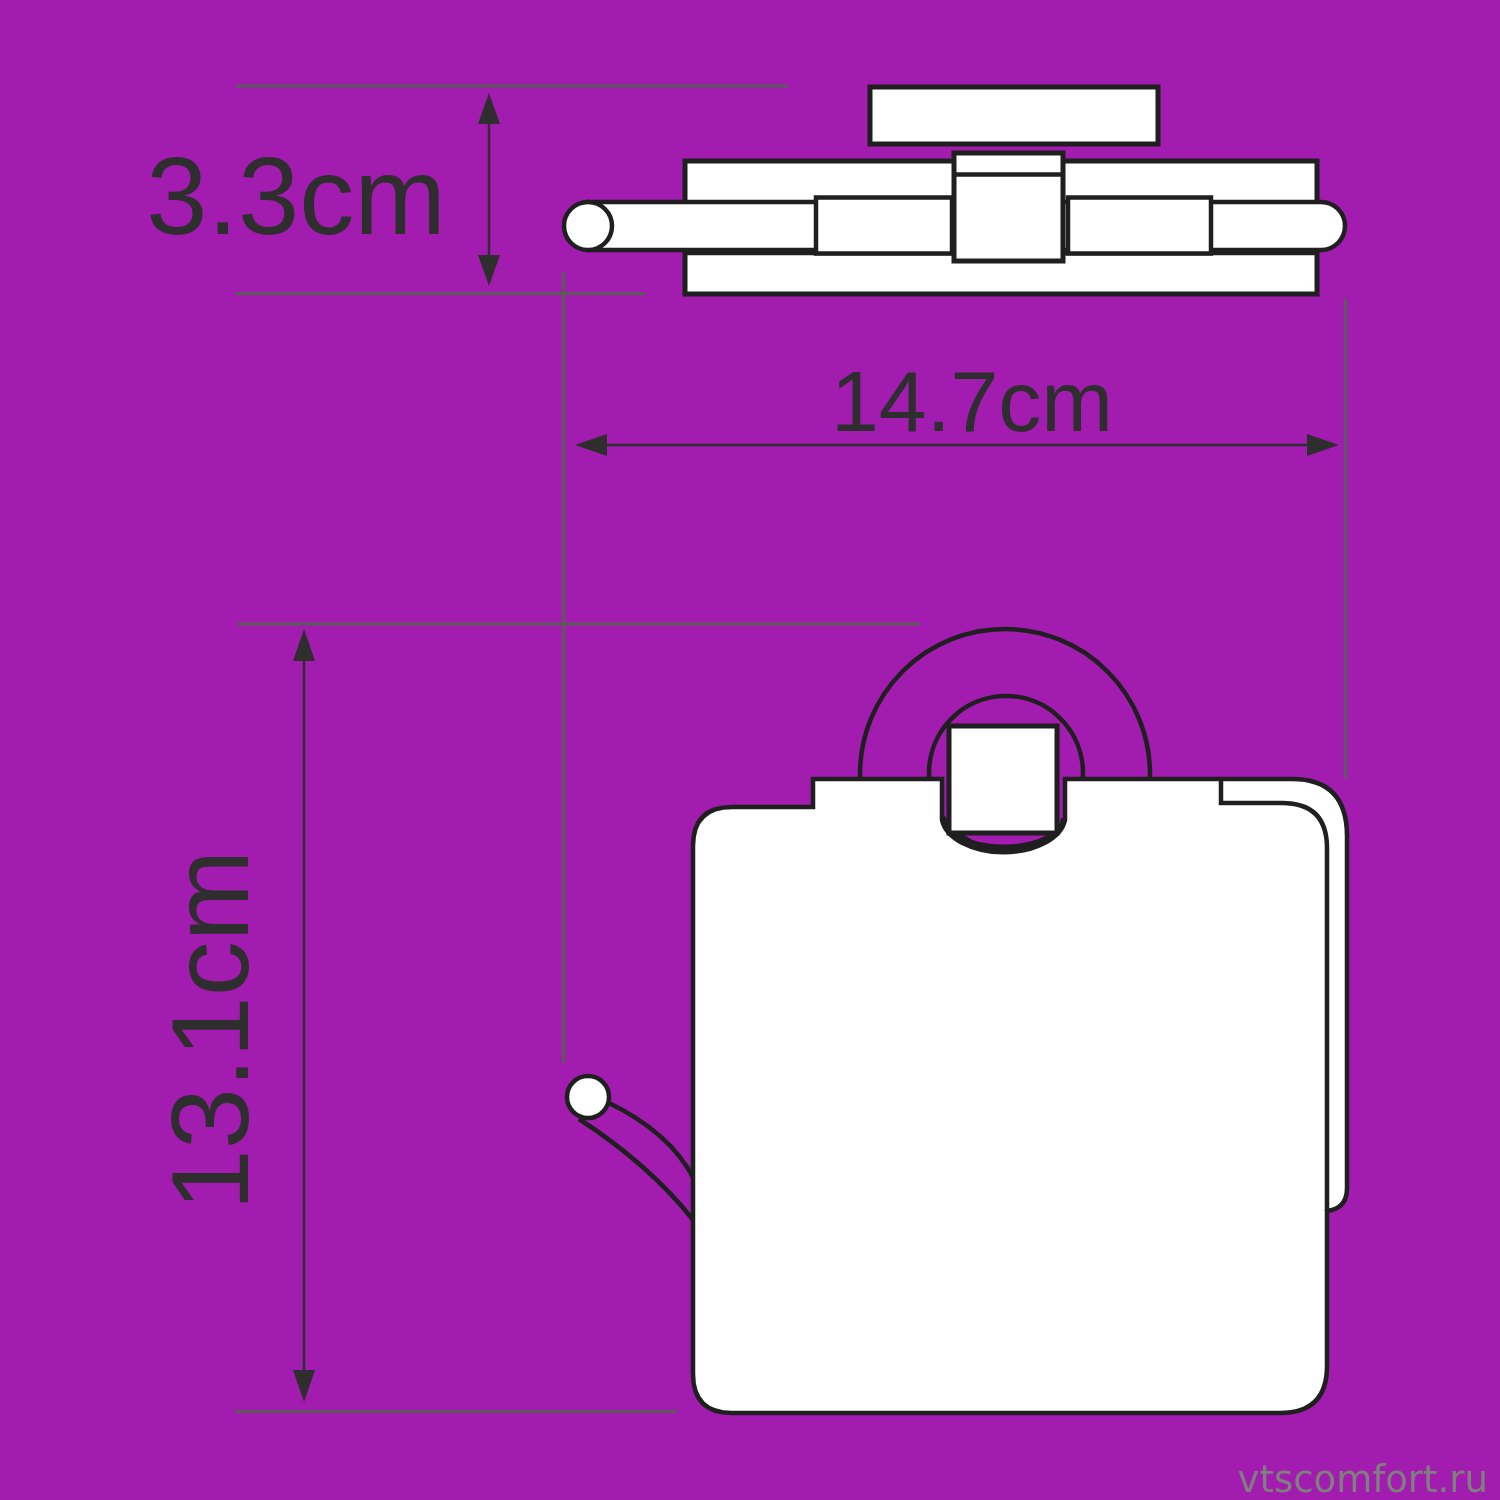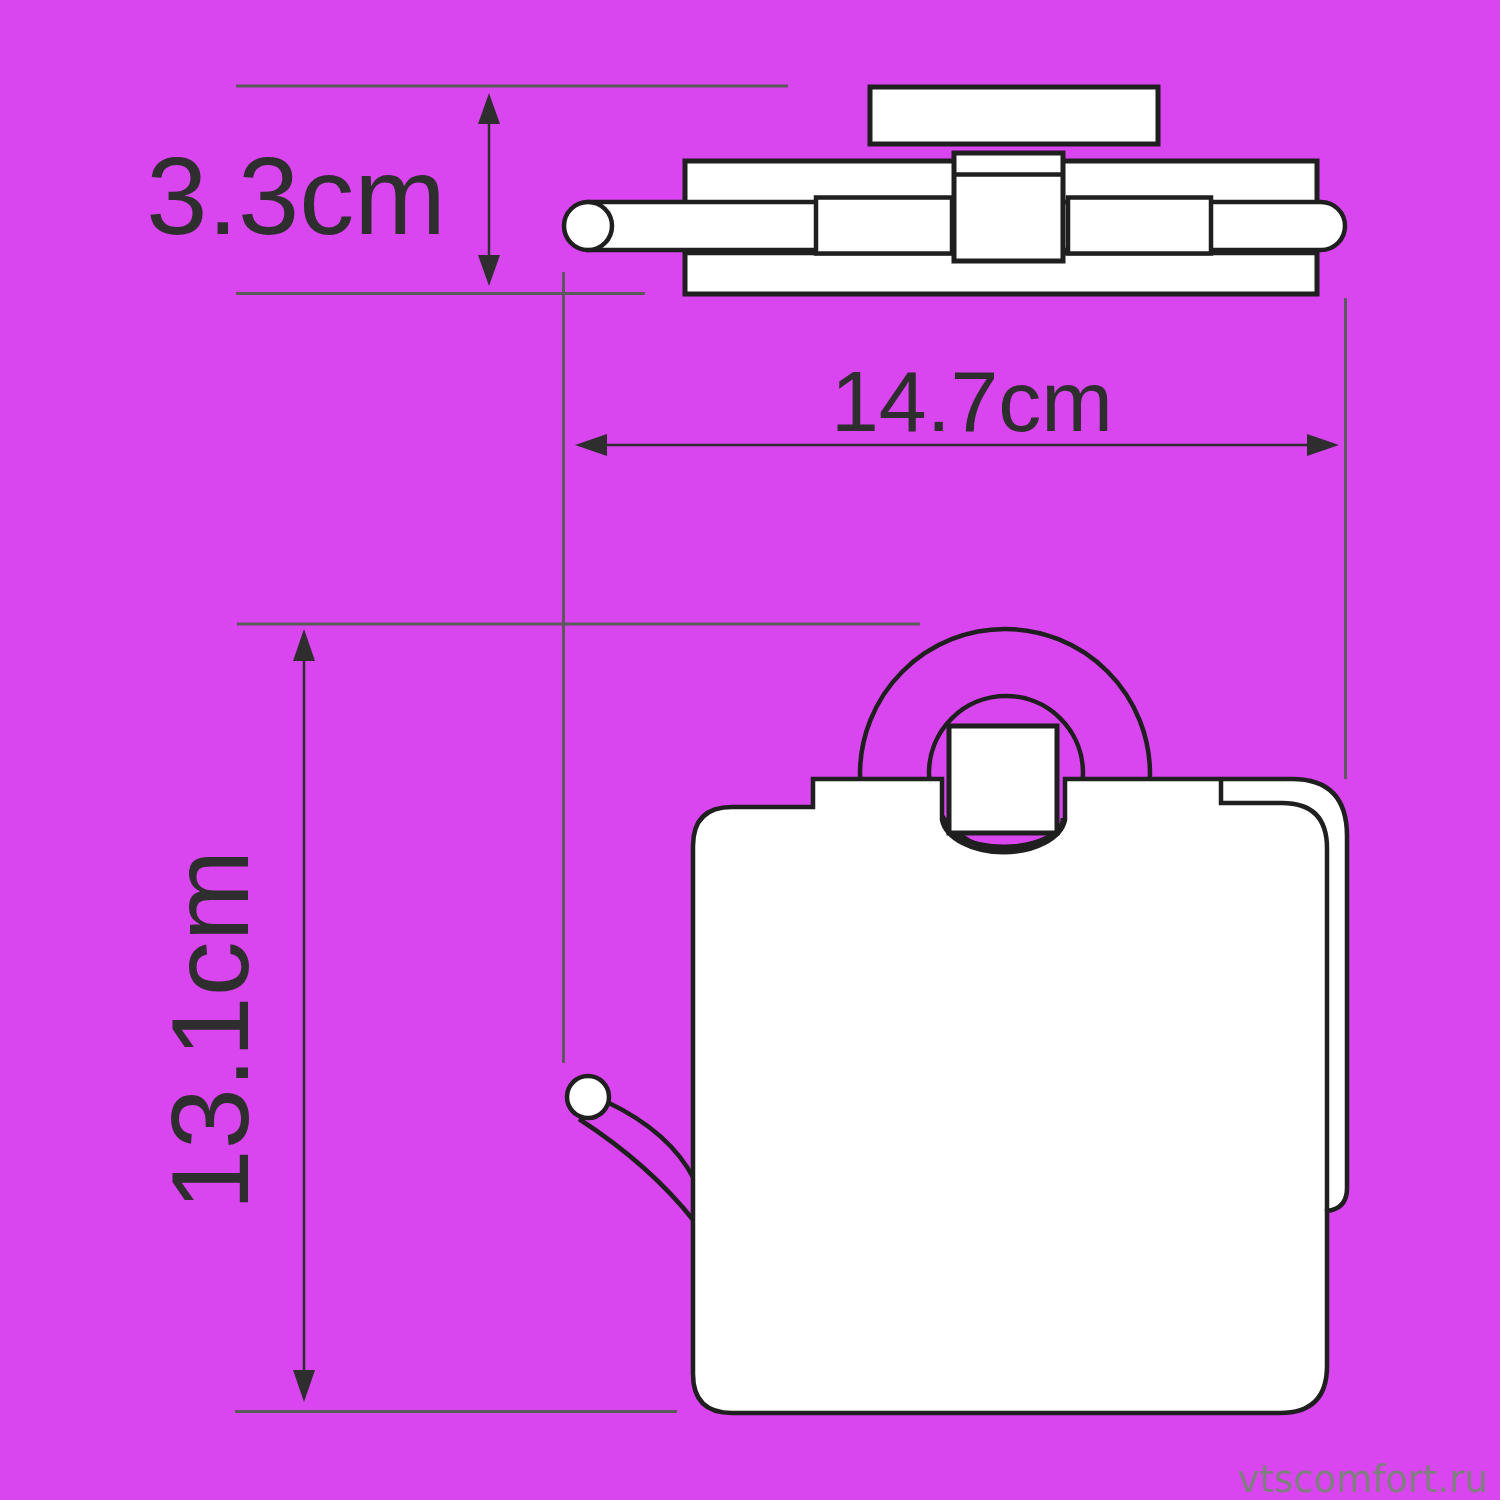--- a/index.html
+++ b/index.html
@@ -1,16 +1,16 @@
 <!DOCTYPE html>
 <html><head>
 <meta charset="utf-8">
 <style>
   html,body{margin:0;padding:0;background:#ffffff;}
-  .canvas{width:1500px;height:1500px;position:relative;background:#d946ef;}
+  .canvas{width:1500px;height:1500px;position:relative;background:#a21caf;}
   svg{display:block;}
   
   .draw   {stroke:#1f1f1f;stroke-width:4.5;fill:none;}
   .drawf  {stroke:#1f1f1f;stroke-width:4.5;fill:#ffffff;}
   .w5     {stroke-width:5;}
   .w35    {stroke-width:3.5;}
   
   .ext    {stroke:#5a5a5a;stroke-width:3;fill:none;}
   
   .dim    {stroke:#2e2e2e;stroke-width:2.5;fill:none;}

